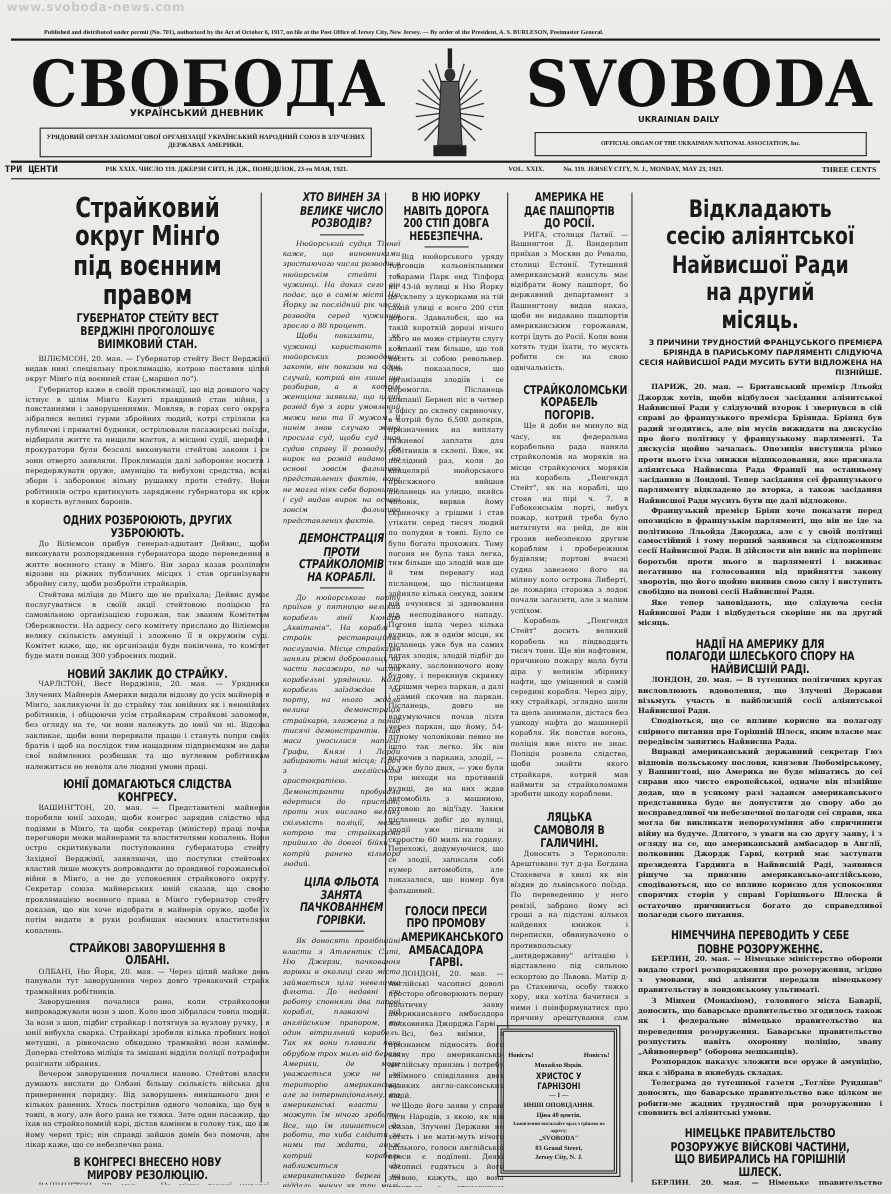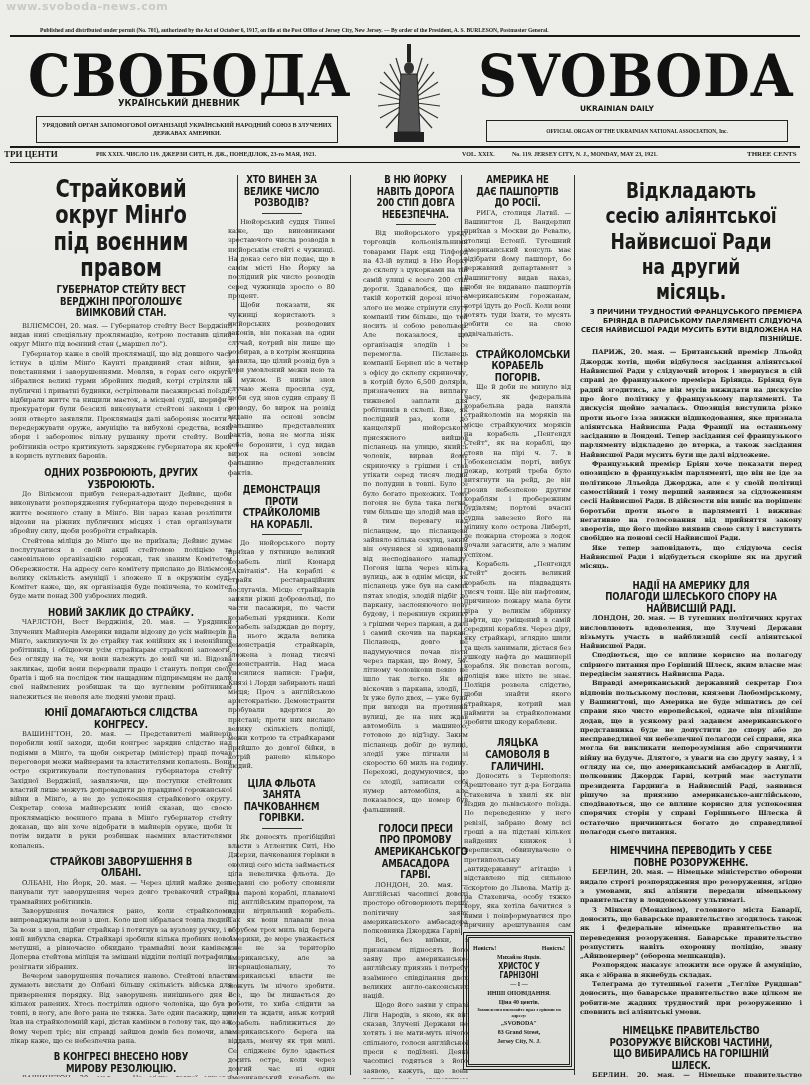--- a/index.html
+++ b/index.html
@@ -9,28 +9,28 @@
   .permit{position:absolute;left:40px;top:27px;width:740px;font-size:5.6px;font-weight:bold;text-align:left;white-space:nowrap;overflow:hidden;font-family:"Liberation Serif",serif;}
   .rule{position:absolute;background:#1a1a1a;}
   .mast-cyr{position:absolute;left:28px;top:42px;font-family:"DejaVu Serif",serif;font-weight:bold;font-size:58px;letter-spacing:1px;transform:scaleX(0.92);transform-origin:left top;color:#111;}
   .mast-lat{position:absolute;left:478px;top:42px;font-family:"DejaVu Serif",serif;font-weight:bold;font-size:58px;letter-spacing:1px;transform:scaleX(0.93);transform-origin:left top;color:#111;}
   .sub-cyr{position:absolute;left:118px;top:98px;font-family:"DejaVu Sans",sans-serif;font-weight:bold;font-size:8.5px;}
   .sub-lat{position:absolute;left:580px;top:104px;font-family:"DejaVu Sans",sans-serif;font-weight:bold;font-size:7.5px;}
   .box-cyr{position:absolute;left:36px;top:116px;width:300px;height:25px;border:1px solid #222;font-size:6px;font-weight:bold;text-align:center;display:flex;align-items:center;justify-content:center;line-height:1.3;font-family:"Liberation Serif",serif;}
   .box-lat{position:absolute;left:486px;top:120px;width:300px;height:20px;border:1px solid #222;font-size:5.4px;font-weight:bold;text-align:center;display:flex;align-items:center;justify-content:center;font-family:"Liberation Serif",serif;}
   .emblem{position:absolute;left:376px;top:42px;width:66px;height:106px;}
   .dateline{position:absolute;top:149px;font-size:6px;font-weight:bold;white-space:nowrap;font-family:"Liberation Serif",serif;}
-  .dl-left{font-family:Liberation Serif, serif;font-size:9px;}
+  .dl-left{font-family:Liberation Mono, monospace;font-size:9px;}
   .col{position:absolute;overflow:hidden;}
   .vrule{position:absolute;width:1px;background:#333;}
   .h-cond{font-family:"DejaVu Sans",sans-serif;font-weight:bold;text-align:center;transform:scaleX(0.78);transform-origin:center top;letter-spacing:-0.2px;line-height:1.05;margin:0;}
   .body-txt{font-size:6.6px;line-height:9.3px;text-align:justify;margin:0;text-indent:12px;color:#222;}
   .body-bold{font-weight:bold;}
   .ornament-rule{width:40px;height:1px;background:#333;margin:4px auto;}
-  .ad-box{position:absolute;left:466px;top:935px;width:106px;height:132px;border:3px double #222;outline:1px solid #222;outline-offset:2px;padding:6px 4px;box-sizing:border-box;text-align:center;font-family:"Liberation Serif",serif;}
+  .ad-box{position:absolute;left:455px;top:935px;width:106px;height:132px;border:3px double #222;outline:1px solid #222;outline-offset:2px;padding:18px 4px;box-sizing:border-box;text-align:center;font-family:"Liberation Serif",serif;}
   .ad-box div{font-size:6px;font-weight:bold;line-height:9px;}
 </style>
 </head>
 <body>
 
 <div class="page">
 
   <div class="watermark">www.svoboda-news.com</div>
   <div class="permit">Published and distributed under permit (No. 701), authorized by the Act of October 6, 1917, on file at the Post Office of Jersey City, New Jersey. — By order of the President, A. S. BURLESON, Postmaster General.</div>
   <div class="rule" style="left:10px;top:35px;width:790px;height:2px;"></div>
@@ -79,55 +79,55 @@
   <div class="dateline" style="left:462px;top:151px;">VOL. XXIX.</div>
   <div class="dateline" style="left:512px;top:151px;">No. 119.  JERSEY CITY, N. J., MONDAY, MAY 23, 1921.</div>
   <div class="dateline" style="left:735px;top:150px;font-size:7px;margin-left:12px;">THREE CENTS</div>
   <div class="rule" style="left:10px;top:162px;width:790px;height:1px;"></div>
 
   <div class="vrule" style="left:237px;top:175px;height:900px;"></div>
   <div class="vrule" style="left:350px;top:175px;height:900px;"></div>
   <div class="vrule" style="left:461px;top:175px;height:760px;"></div>
   <div class="vrule" style="left:574px;top:175px;height:900px;"></div>
 
-  <div class="col" style="left:10px;top:172px;width:222px;height:905px;">
+  <div class="col" style="left:23px;top:172px;width:222px;height:905px;">
     <h1 class="h-cond" style="font-size:25px;margin-top:4px;">Страйковий округ Мінґо під воєнним правом</h1>
     <h3 class="h-cond" style="font-size:11px;margin-top:3px;">ГУБЕРНАТОР СТЕЙТУ ВЕСТ ВЕРДЖІНІ ПРОГОЛОШУЄ ВИІМКОВИЙ СТАН.</h3>
     <p class="body-txt" style="margin-top:3px;">ВІЛІЄМСОН, 20. мая. — Губернатор стейту Вест Верджінії видав нині спеціяльну проклямацію, котрою поставив цілий округ Мінґо під воєнний стан („маршел ло").</p>
     <p class="body-txt">Губернатор каже в своїй проклямації, що від довшого часу істнує в цілім Мінґо Каунті правдивий стан війни, з повстаннями і заворушеннями. Мовляв, в горах сего округа зібралися великі гурми збройних людий, котрі стріляли на публичні і приватні будинки, острілювали пасажирські поїзди, відбирали життє та нищили маєток, а місцеві судії, шерифи і прокуратори були безсилі виконувати стейтові закони і се зонн отверто заявляли. Проклямація далі забороняє носити і передержувати оруже, амуніцію та вибухові средства, всякі збори і заборонює вільну рушанку проти стейту. Вони робітників остро критикують зарядженє губернатора як крок в користь вуглевих баронів.</p>
     <h3 class="h-cond" style="font-size:11px;margin-top:6px;">ОДНИХ РОЗБРОЮЮТЬ, ДРУГИХ УЗБРОЮЮТЬ.</h3>
     <p class="body-txt">До Віліємсон прибув генерал-адютант Дейвис, щоби виконувати розпорядження губернатора щодо переведення в житте воєнного стану в Мінґо. Він зараз казав розліпити відозви на ріжних публичних місцях і став організувати збройну силу, щоби розброїти страйкарів.</p>
     <p class="body-txt">Стейтова мілїція до Мінґо ще не приїхала; Дейвис думає послугуватися в своїй акції стейтовою поліцією та самовільною організацією горожан, так званим Комітетом Обережности. На адресу сего комітету прислано до Віліємсон велику скількість амуніції і зложено її в окружнім суді. Комітет каже, що, як організація буде покінчена, то комітет буде мати понад 300 узброєних людий.</p>
     <h3 class="h-cond" style="font-size:11px;margin-top:5px;">НОВИЙ ЗАКЛИК ДО СТРАЙКУ.</h3>
     <p class="body-txt">ЧАРЛСТОН, Вест Верджінія, 20. мая. — Урядники Злучених Майнерів Америки видали відозву до усіх майнерів в Мінґо, закликуючи їх до страйку так юнійних як і неюнійних робітників, і обіцюючи усім страйкарам страйкові запомоги, без огляду на те, чи вони належуть до юнії чи ні. Відозва закликає, щоби вони перервали працю і стануть попри своїх братів і щоб на послідок тим нащадним підприємцям не дали свої наймлених розбишак та що вуглевим робітникам належиться не неволя але людяні умови праці.</p>
     <h3 class="h-cond" style="font-size:11px;margin-top:5px;">ЮНІЇ ДОМАГАЮТЬСЯ СЛІДСТВА КОНГРЕСУ.</h3>
     <p class="body-txt">ВАШИНГТОН, 20. мая. — Представителі майнерів поробили юнії заходи, щоби конгрес зарядив слідство над подіями в Мінґо, та щоби секретар (міністер) праці почав переговори межи майнерами та властителями копалень. Вони остро скритикували поступовання губернатора стейту Західної Верджінії, заявляючи, що поступки стейтових властий лише можуть допровадити до правдивої горожанської війни в Мінґо, а не до успокоєння страйкового округу. Секретар союза майнерських юній сказав, що своєю проклямацією воєнного права в Мінґо губернатор стейту доказав, що він хоче відобрати в майнерів оруже, щоби їх потім видати в руки розбишак наємних властителями копалень.</p>
     <h3 class="h-cond" style="font-size:11px;margin-top:5px;">СТРАЙКОВІ ЗАВОРУШЕННЯ В ОЛБАНІ.</h3>
     <p class="body-txt">ОЛБАНІ, Ню Йорк, 20. мая. — Через цілий майже день панували тут заворушення через довго тревакочий страйк трамвайних робітників.</p>
     <p class="body-txt">Заворушення почалися рано, коли страйколоми випроваджували вози з шоп. Коло шоп зібралася товпа людий. За вози з шоп, підбиг страйкар і потягнув за вузлову ручку, і в юнії вибухла сварка. Страйкарі зробили кілька пробних нової метушні, а рівночасно обкидано трамвайні вози камінєм. Доперва стейтова мілїція та змішані відділи поліції потрафили розігнати зібраних.</p>
     <p class="body-txt">Вечером заворушення почалися наново. Стейтові власти думають вислати до Олбані більшу скількість війська для привернення порядку. Від заворушень нинішнього дня є кількох ранених. Хтось пострілив одного чоловіка, що був в товпі, в ногу, але його рана не тяжка. Зате один пасажир, що їхав на страйколомній карі, дістав камінєм в голову так, що аж йому череп тріс; він справді зайшов домів без помочи, але лікар каже, що се небезпечна рана.</p>
     <h3 class="h-cond" style="font-size:11px;margin-top:5px;">В КОНГРЕСІ ВНЕСЕНО НОВУ МИРОВУ РЕЗОЛЮЦІЮ.</h3>
     <p class="body-txt">ВАШИНГТОН, 20. мая. — На місце давної мирової резолюції сенатора Нокса, котра мала на цілі відкликанє війни з Німеччиною, конгресмен Портер вніс нову резолюцію, котра лише каже, що війна межи Німеччиною та Злученими Державами скінчилася.</p>
 
   </div>
 
-  <div class="col" style="left:228px;top:174px;width:107px;height:905px;">
+  <div class="col" style="left:257px;top:174px;width:107px;height:905px;font-style:italic;">
     <h3 class="h-cond" style="font-size:11px;">ХТО ВИНЕН ЗА ВЕЛИКЕ ЧИСЛО РОЗВОДІВ?</h3>
     <div class="ornament-rule"></div>
     <p class="body-txt">Нюйорський судця Тіннеї каже, що виновниками зростаючого числа розводів в нюйорськім стейті є чужинці. На доказ сего він подає, що в самім місті Ню Йорку за послідний рік число розводів серед чужинців зросло о 80 процент.</p>
     <p class="body-txt">Щоби показати, як чужинці користають з нюйорських розводових законів, він показав на один случай, котрий він лише що розбирав, а в котрім женщина заявила, що цілий розвід був з гори умовлений межи нею та її мужом. В нинім знов случаю жена просила суд, щоби суд знов судив справу її розводу, бо вирок на розвід видано на основі зовсім фальшиво представлених фактів, вона не могла ніяк себе боронити, і суд видав вирок на основі зовсім фальшиво представлених фактів.</p>
     <h3 class="h-cond" style="font-size:11px;margin-top:6px;">ДЕМОНСТРАЦІЯ ПРОТИ СТРАЙКОЛОМІВ НА КОРАБЛІ.</h3>
     <div class="ornament-rule"></div>
     <p class="body-txt">До нюйорського порту приїхав у пятницю великий корабель лінії Кюнард „Аквітанія". На кораблі є страйк реставраційних послугачів. Місце страйкарів заняли ріжні добровольці, по части пасажири, по части корабельні урядники. Коли корабель заїздждав до порту, на нього ждала велика демонстрація страйкарів, зложена з понад тисячі демонстрантів. Над маса уносилися написи: Графи, Князі і Лорди забирають наші місця; Проч з англійською аристократією. Демонстранти пробували вдертися до пристані; проти них вислано велику скількість поліції, межи котрою та страйкарами прийшло до довгої бійки, в котрій ранено кількоро людий.</p>
     <h3 class="h-cond" style="font-size:11px;margin-top:6px;">ЦІЛА ФЛЬОТА ЗАНЯТА ПАЧКОВАННЄМ ГОРІВКИ.</h3>
     <div class="ornament-rule"></div>
     <p class="body-txt">Як доносять прогібіційні власти з Атлентик Ситі, Ню Джерзи, пачковання горівки в околиці сего міста займається ціла невеличка фльота. До недавні сю роботу сповняли два парові кораблі, плаваючі під англійським прапором, та один вітрильний корабель. Так як вони плавали поза обрубом трох миль від берега Америки, де море уважається уже не за територію американську, але за інтернаціональну, то американські власти не можуть їм нічого зробити. Все, що їм лишається до роботи, то хиба слідити за ними та ждати, аньж котрий корабель наближиться до американського берега на віддаль, менчу як три милі. Се слідженє було здається досить остре, коли через довгий час ні один американський корабель не рішився помагати англійським кораблям.</p>
   </div>
 
-  <div class="col" style="left:363px;top:174px;width:105px;height:905px;">
+  <div class="col" style="left:353px;top:174px;width:105px;height:905px;">
     <h3 class="h-cond" style="font-size:11px;">В НЮ ЙОРКУ НАВІТЬ ДОРОГА 200 СТІП ДОВГА НЕБЕЗПЕЧНА.</h3>
     <div class="ornament-rule"></div>
     <p class="body-txt">Від нюйорського уряду торговців кольоніяльними товарами Парк енд Тілфорд на 43-ій вулиці в Ню Йорку до склепу з цукорками на тій самій улиці є всего 200 стіп дороги. Здавалобся, що на такій короткій дорозі нічого злого не може стрінути слугу компанії тим більше, що той носить зі собою револьвер. Але показалося, що організація злодіїв і се перемогла. Післанець компанії Бернеп ніс в четвер з офісу до склепу скриночку, в котрій було 6,500 долярів, призначених на виплату тижневої заплати для робітників в склепі. Вже, як послідний раз, коли до канцелярії нюйорського присяжного вийшов післанець на улицю, якийсь чоловік, вирвав йому скриночку з грішми і став утікати серед тисяч людий по полудни в товпі. Було се було богато прохожих. Тому погоня не була така легка, тим більше що злодій мав ще й тим перевагу над післанцем, що післанцеви зайняло кілька секунд, заким він очунявся зі здивовання від несподіваного нападу. Погоня ішла через кілька вулиць, аж в однім місци, як післанець уже був на самих пятах злодія, злодій підбіг до паркану, заслоняючого нову будову, і перекинув скринку з грішми через паркан, а далі і самий скочив на паркан. Післанець, довго не надумуючися почав лізти через паркан, що йому, 54-літному чоловікови певно не ішло так легко. Як він віскочив з паркана, злодії, — їх уже було двох, — уже були при виходи на противній вулиці, де на них ждав автомобіль з машиною, готовою до від'їзду. Заким післанець добіг до вулиці, злодії уже пігнали зі скоростю 60 миль на годину. Перехожі, додумуючися, що се злодії, записали собі нумер автомобіля, але показалося, що номер був фальшивий.</p>
     <h3 class="h-cond" style="font-size:11px;margin-top:8px;">ГОЛОСИ ПРЕСИ ПРО ПРОМОВУ АМЕРИКАНСЬКОГО АМБАСАДОРА ГАРВІ.</h3>
     <p class="body-txt">ЛОНДОН, 20. мая. — Англійські часописі доволі просторо обговорюють першу політичну заяву американського амбасадора полковника Джорджа Гарві.</p>
     <p class="body-txt">Всі, без виїмки, з признанєм підносять його заяву про американсько-англійську приязнь і потребу взаїмного співділання двох великих англо-саксонських націй.</p>
     <p class="body-txt">Щодо його заяви у справі Ліги Народів, з якою, як він сказав, Злучені Держави не хотять і не мати-муть нічого спільного, голоси англійської преси є подїлені. Деякі часописі годяться з його заявою, кажуть, що вона годиться з становищем президента Гардинґа і республиканської партії в Злучених Державах, кажучи, що америка тепер піти за своєю дорогою; інші доробити такі зміни в Лізі Народів, яких вимагає Америка. Інші часописі висказують жаль, що Америка не хоче брати участь в одинокій міжнародній інституції, яку засновано для міжнародної співпраці для мира. Деякі кажуть, що Ліга Народів буде ітиме свойою дорогою і піде далі своїм шляхом, хотяй Америка держиться від неї і не хоче мати з нею нічого спільного.</p>
   </div>
 
   <div class="col" style="left:464px;top:174px;width:107px;height:755px;">

